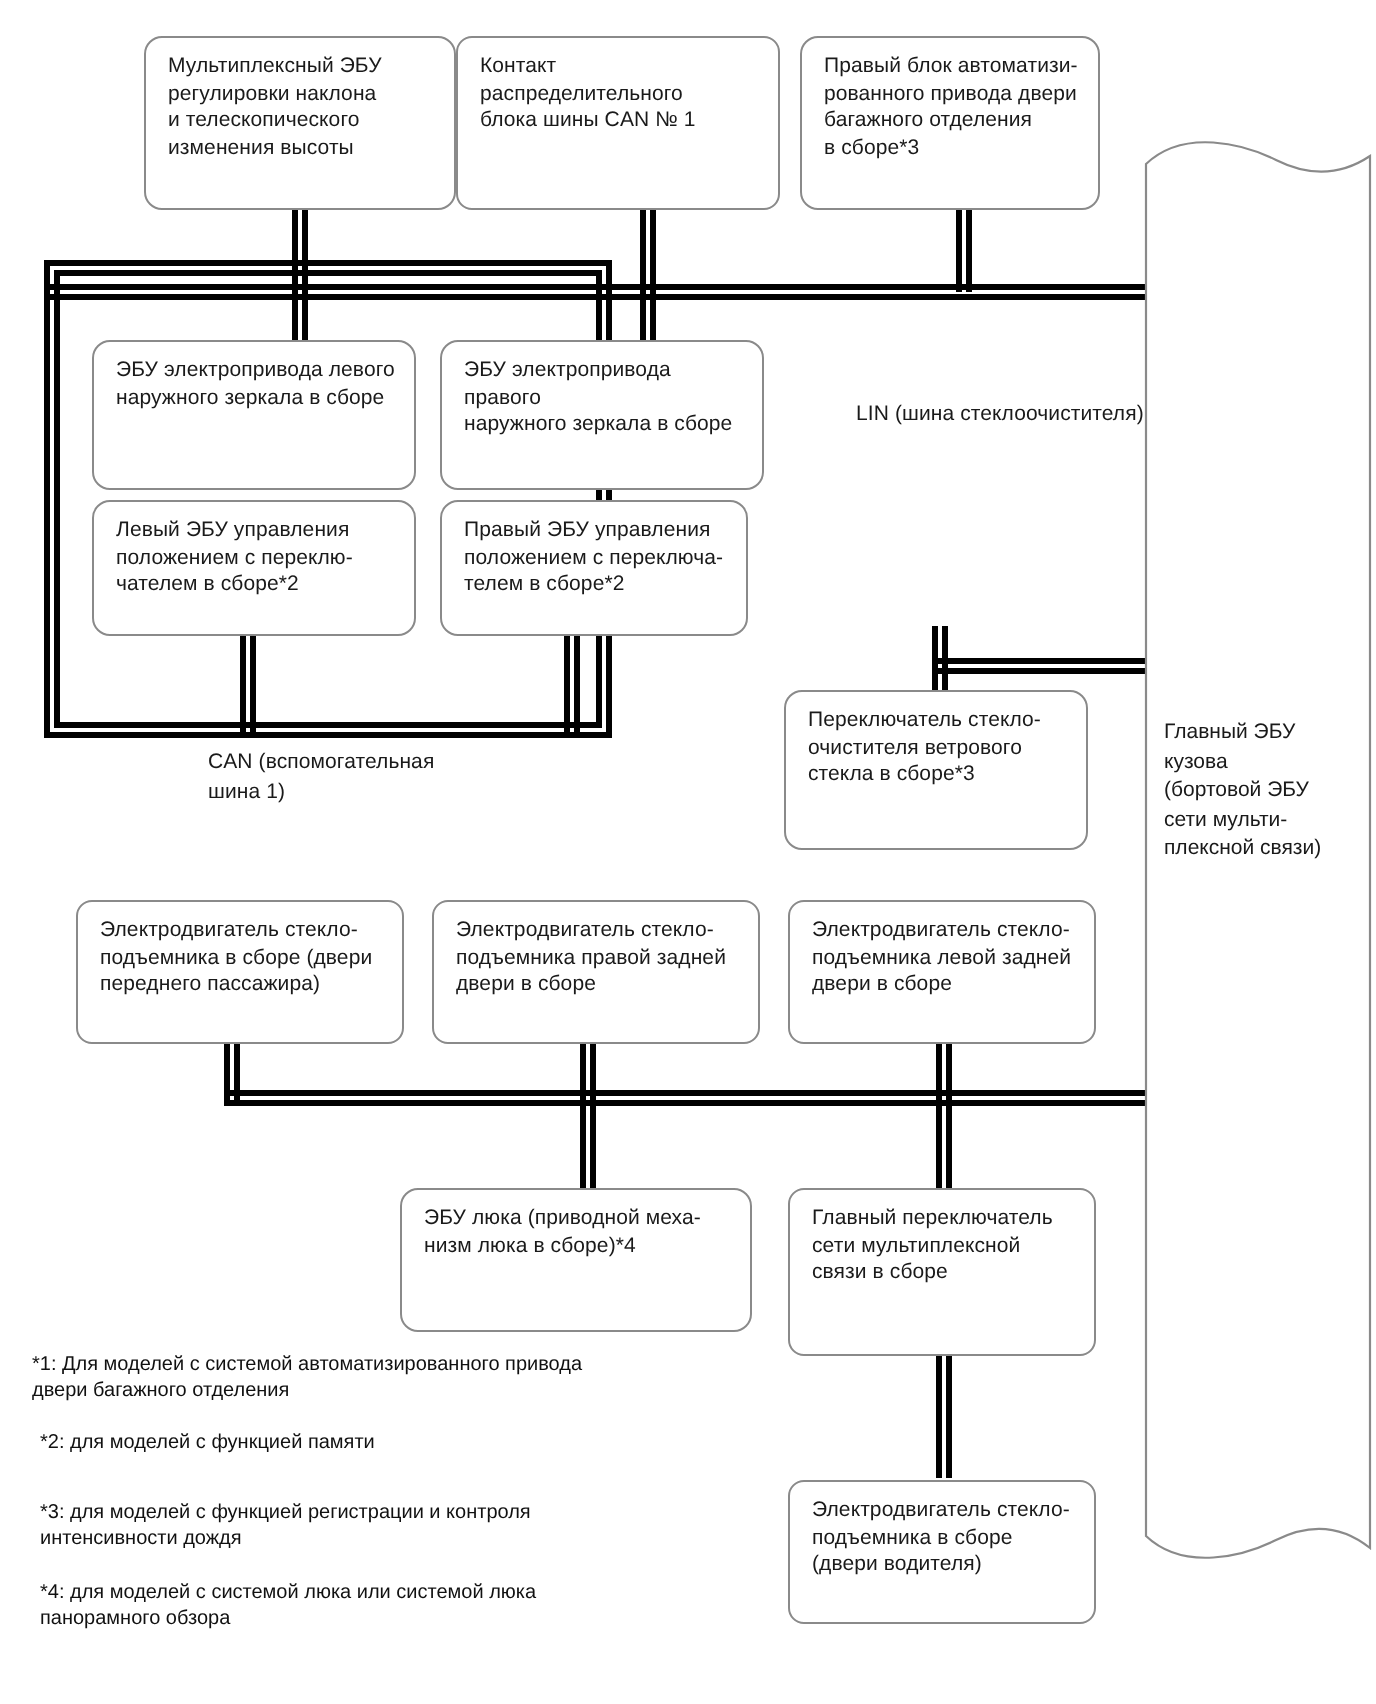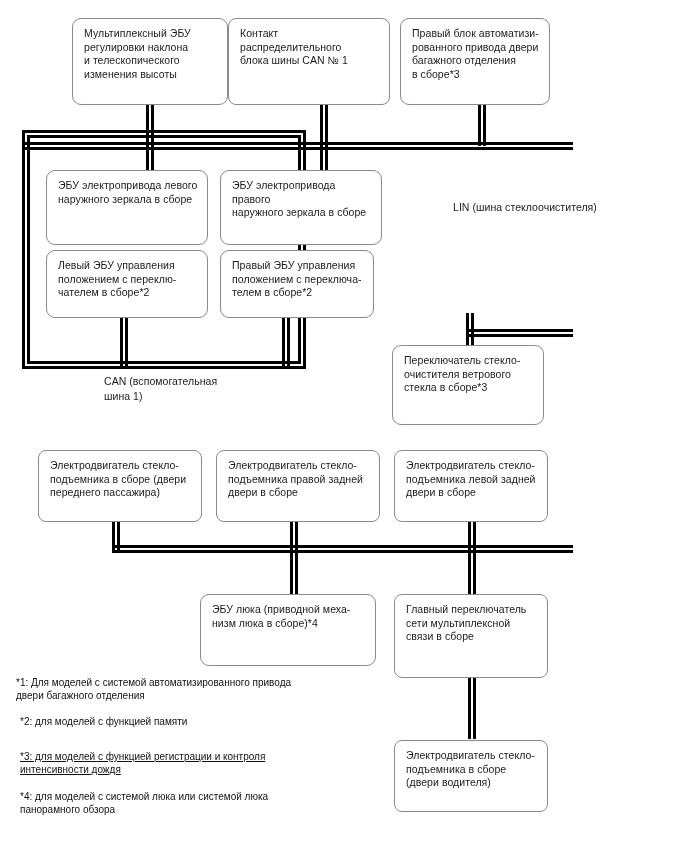--- a/index.html
+++ b/index.html
@@ -148,20 +148,35 @@
 
   <div class="busV" style="left:112px; top:521px; height:32px;"></div>
   <div class="busV" style="left:290px; top:521px; height:32px;"></div>
   <div class="busV" style="left:468px; top:521px; height:32px;"></div>
 
   <div class="busV" style="left:290px; top:545px; height:50px;"></div>
   <div class="busV" style="left:468px; top:545px; height:50px;"></div>
 
   <div class="busV" style="left:468px; top:677px; height:62px;"></div>
 
+  <div id="torn-panel">
+    <svg width="118" height="740" viewBox="0 0 118 740">
+      <path d="M3,20
+               C 22,2 52,10 68,18
+               C 84,26 100,26 115,16
+               L115,712
+               C 100,700 84,700 68,708
+               C 52,716 22,724 3,706 Z" fill="#ffffff" stroke="#8a8a8a" stroke-width="1.1"></path>
+    </svg>
+    <div class="torn-label">Главный ЭБУ
+кузова
+(бортовой ЭБУ
+сети мульти-
+плексной связи)</div>
+  </div>
 
   <div class="node rounded" style="left:72px; top:18px; width:156px; height:87px;">Мультиплексный ЭБУ
 регулировки наклона
 и телескопического
 изменения высоты</div>
 
   <div class="node square" style="left:228px; top:18px; width:162px; height:87px;">Контакт распределительного
 блока шины CAN № 1</div>
 
   <div class="node rounded" style="left:400px; top:18px; width:150px; height:87px;">Правый блок автоматизи-
@@ -204,29 +219,29 @@
 низм люка в сборе)*4</div>
 
   <div class="node square" style="left:394px; top:594px; width:154px; height:84px;">Главный переключатель
 сети мультиплексной
 связи в сборе</div>
 
   <div class="node square" style="left:394px; top:740px; width:154px; height:72px;">Электродвигатель стекло-
 подъемника в сборе
 (двери водителя)</div>
 
-  <div class="label" style="left:415px; top:200px; width:200px;padding-left:38px;">LIN (шина стеклоочистителя)</div>
+  <div class="label" style="left:390px; top:200px; width:200px;padding-left:38px;">LIN (шина стеклоочистителя)</div>
 
   <div class="label" style="left:104px; top:374px; width:200px;">CAN (вспомогательная
 шина 1)</div>
 
   <div class="footnote" style="left:16px; top:676px; width:360px;">*1: Для моделей с системой автоматизированного привода
 двери багажного отделения</div>
 
   <div class="footnote" style="left:20px; top:715px; width:360px;">*2: для моделей с функцией памяти</div>
 
-  <div class="footnote" style="left:20px; top:750px; width:360px;text-decoration:underline;">*3: для моделей с функцией регистрации и контроля
+  <div class="footnote" style="left:20px; top:750px; width:360px;">*3: для моделей с функцией регистрации и контроля
 интенсивности дождя</div>
 
   <div class="footnote" style="left:20px; top:790px; width:360px;">*4: для моделей с системой люка или системой люка
 панорамного обзора</div>
 
 </div>
 
 </body></html>

